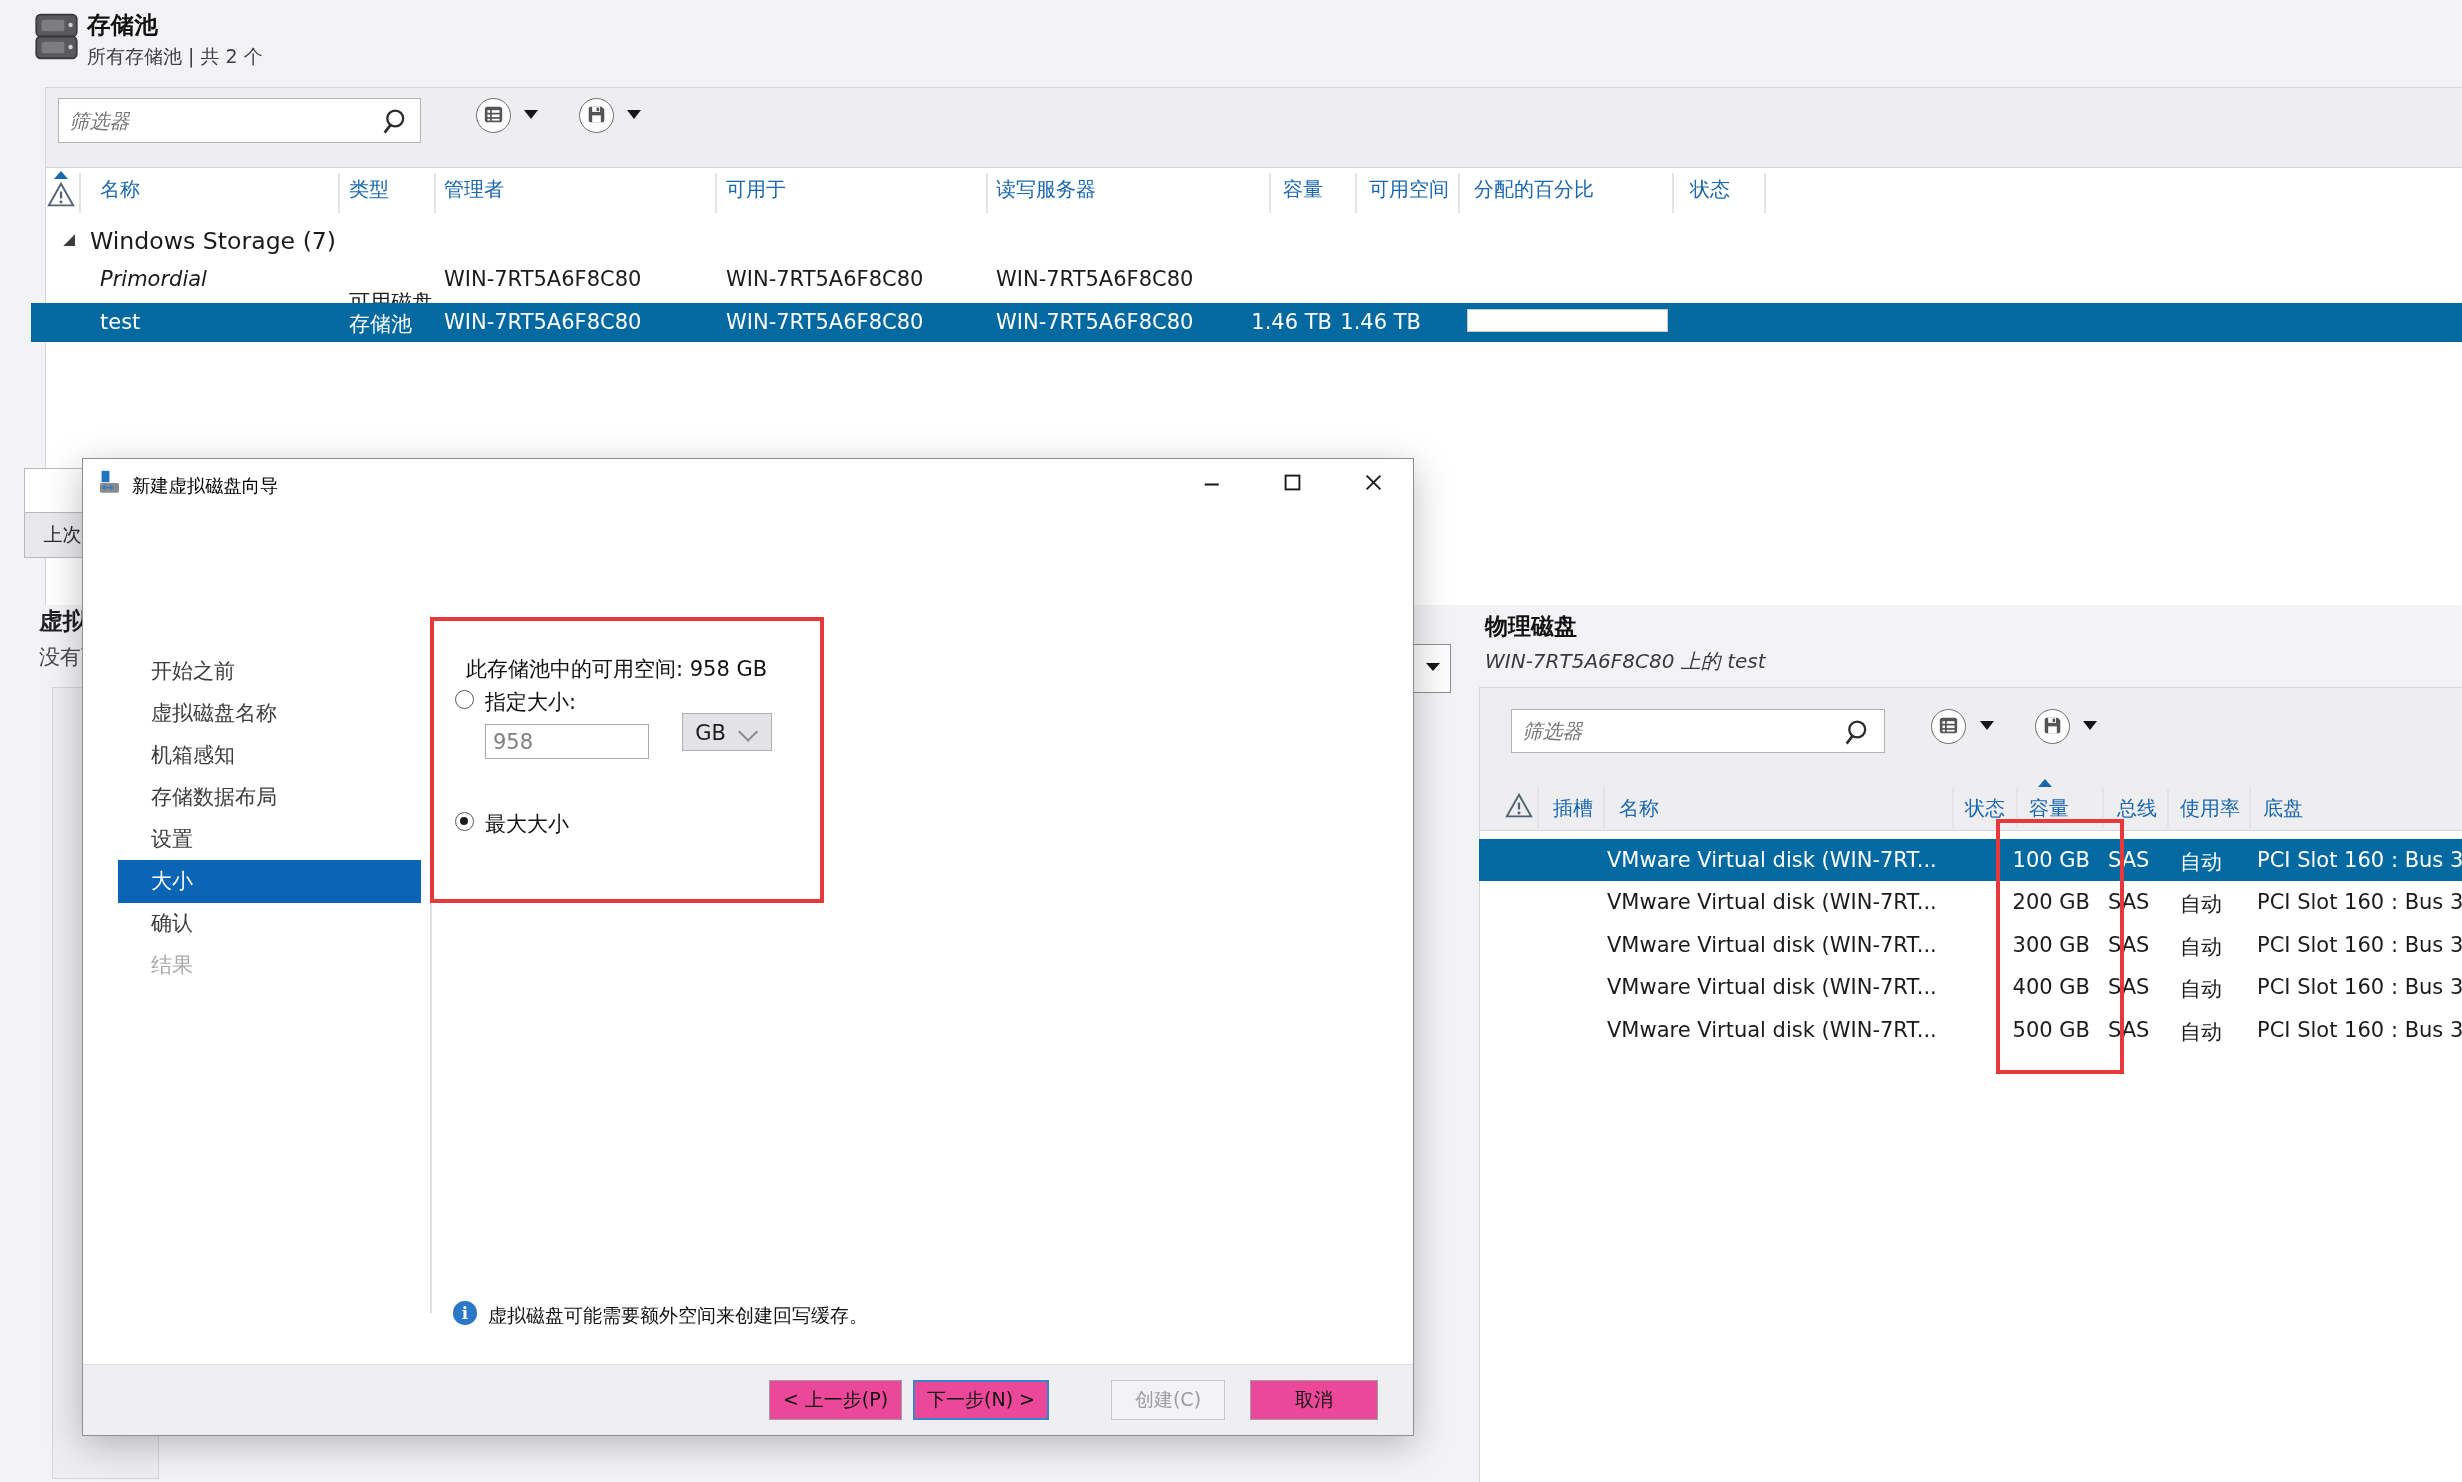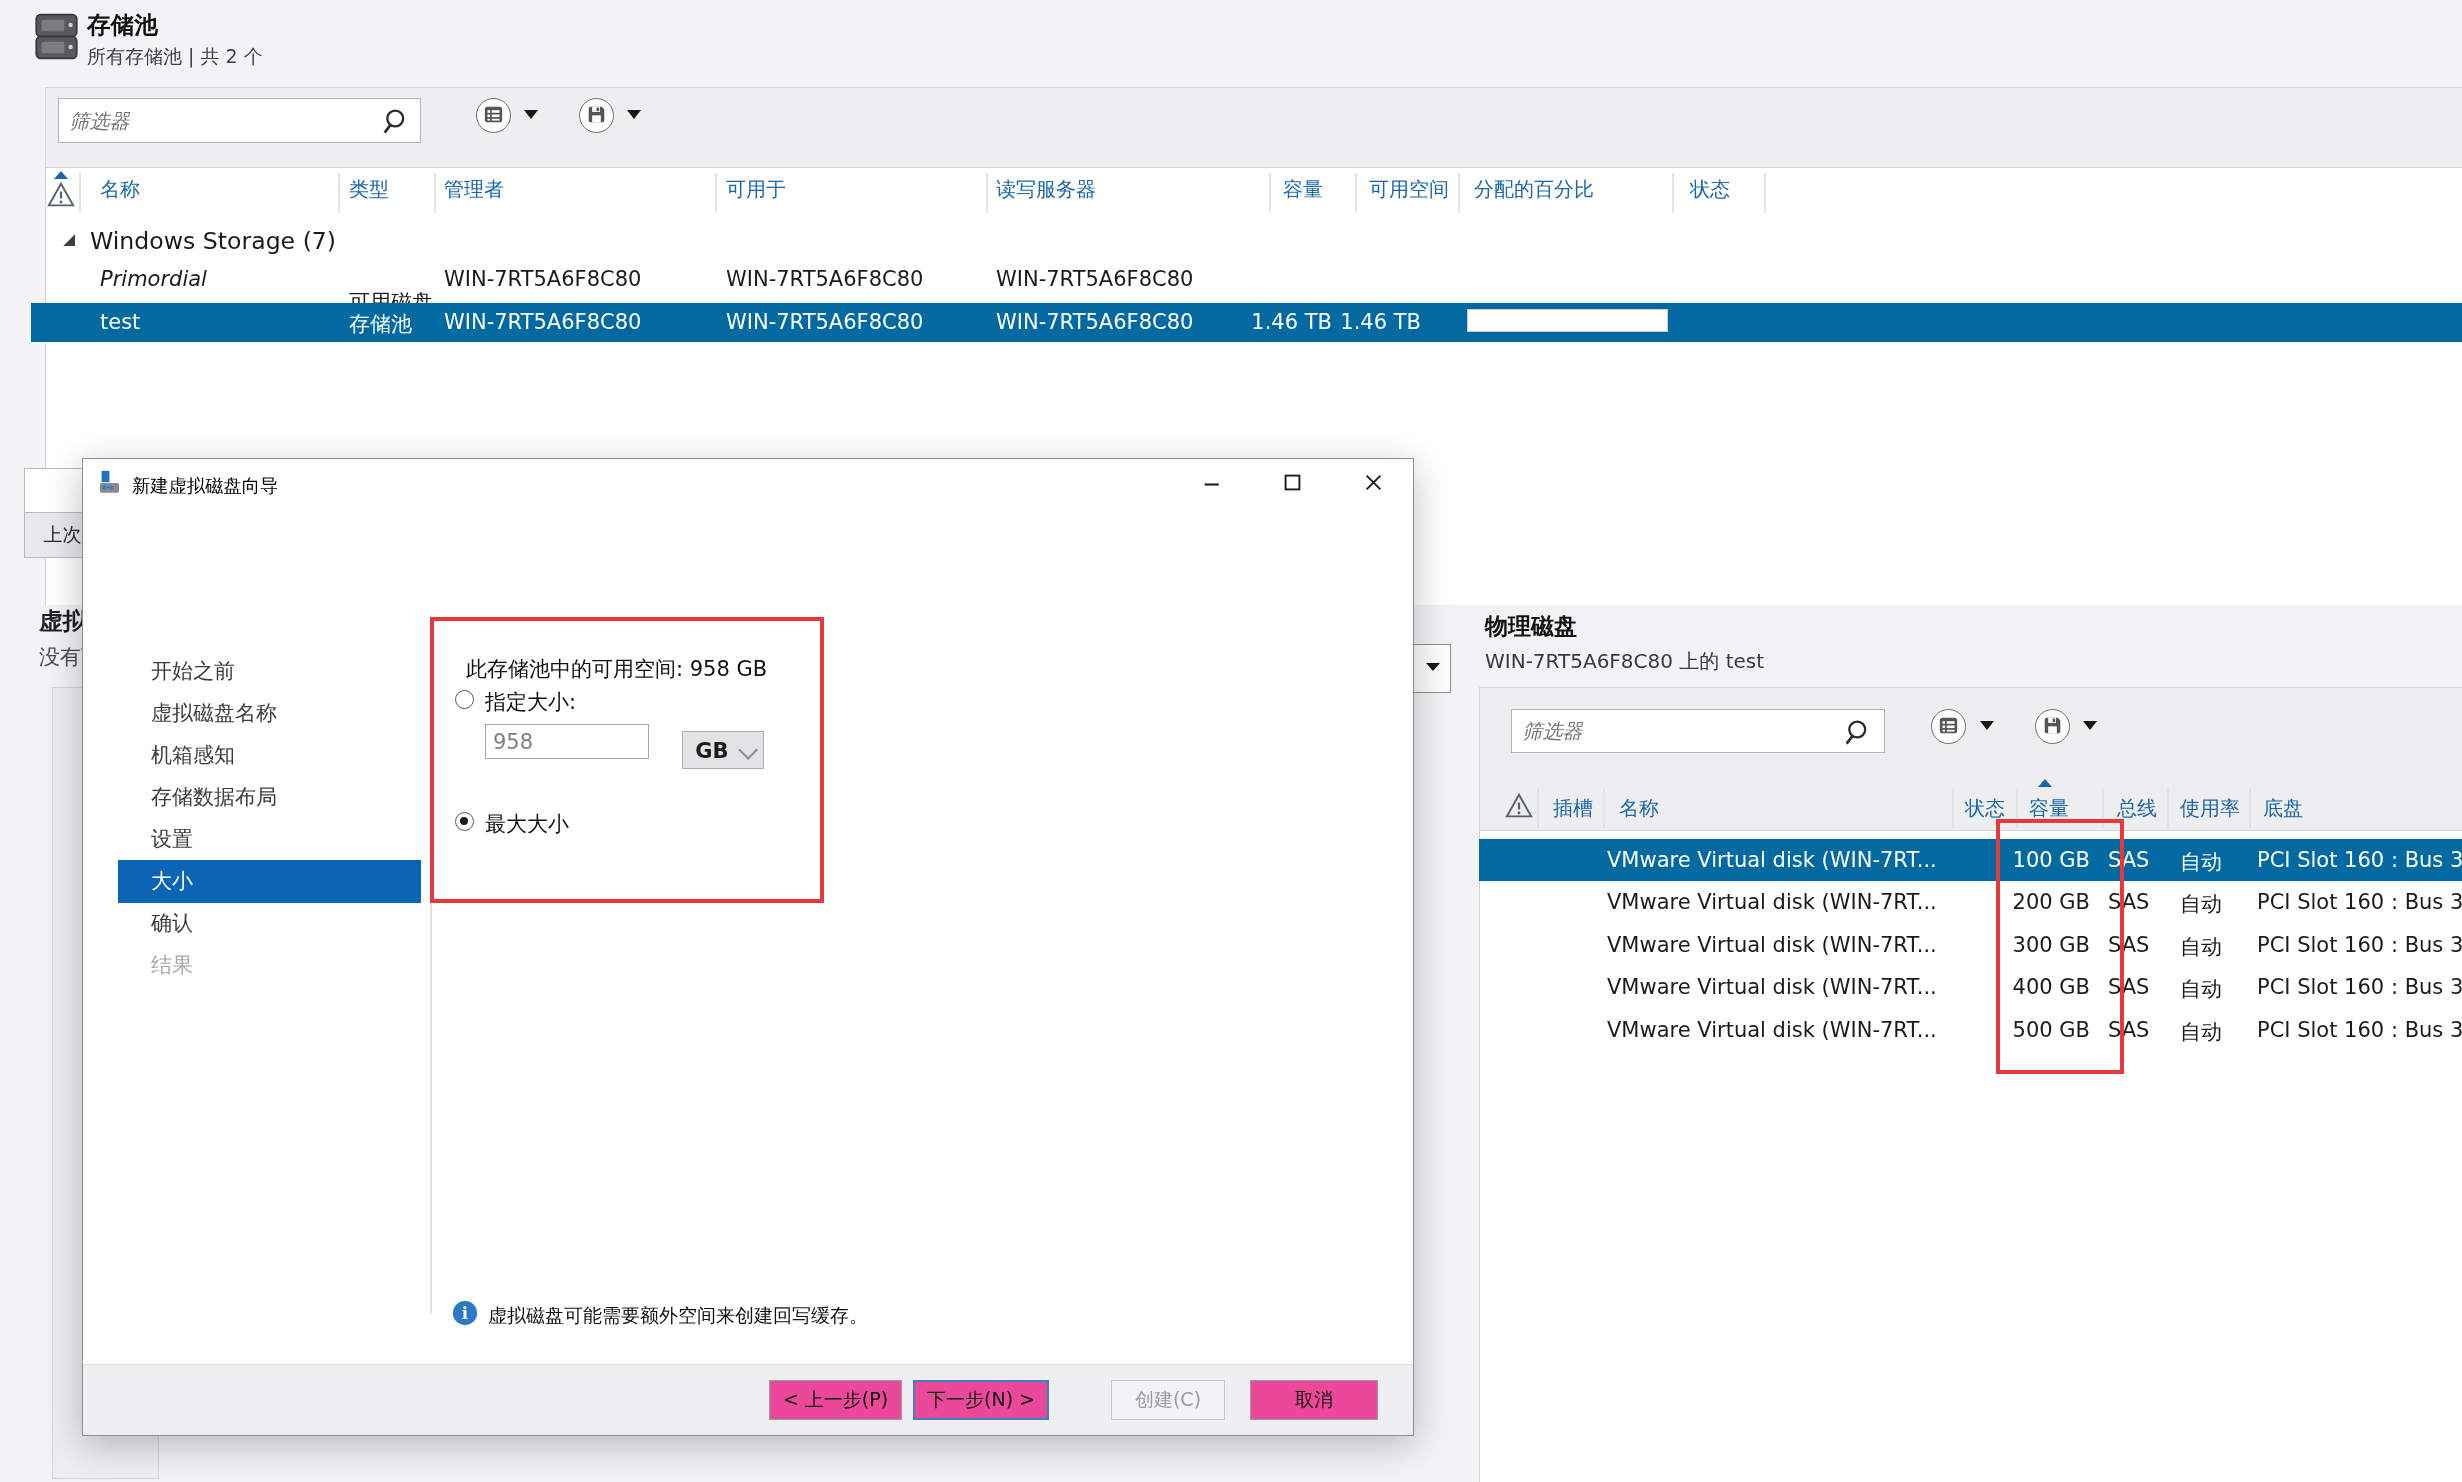--- a/index.html
+++ b/index.html
@@ -157,21 +157,21 @@
     <span class="abs" style="left:19px;top:8.7px;font-size:19px;color:#2b2b2d;white-space:nowrap;">上次</span>
   </div>
   <div class="abs frag-text-b" style="left:39px;top:605px;">虚拟磁盘</div>
   <div class="abs frag-text" style="left:39px;top:643px;">没有可用</div>
   <div class="abs toolbar-box" style="left:52px;top:687px;width:105px;height:790px;"></div>
   <div class="abs" style="left:1362px;top:644px;width:87px;height:47px;background:#fdfdfe;border:0.9px solid #8f8f93;">
     <span class="caret" style="position:absolute;right:10.5px;top:17.5px;border-left-width:7px;border-right-width:7px;border-top-width:8.7px;"></span>
   </div>
 
   <div class="abs tile-title" style="left:1485px;top:611px;font-size:23px;">物理磁盘</div>
-  <div class="abs" style="left:1485px;top:648px;font-size:20px;color:#3a3a3c;white-space:nowrap;">WIN-7RT5A6F8C80 上的 test</div>
+  <div class="abs" style="left:1485px;top:648px;font-size:20px;color:#3a3a3c;white-space:nowrap;font-style:italic;">WIN-7RT5A6F8C80 上的 test</div>
 
   <div class="abs panel-white" style="left:1479px;top:766px;width:983px;height:717px;border-left:0.9px solid #d7d5d9;"></div>
   <div class="abs toolbar-box" style="left:1479px;top:687px;width:983px;height:142px;"></div>
 
   <input class="abs filter-input" style="left: 1511px; top: 709px; width: 374px; height: 44px;" placeholder="筛选器">
   <span class="abs" style="left:1844px;top:718px;">
     <svg width="30" height="30" viewBox="0 0 34 34">
         <circle cx="15" cy="13" r="9" fill="none" stroke="#2c2c2e" stroke-width="2.6"></circle>
         <line x1="9.5" y1="20.5" x2="3" y2="29" stroke="#2c2c2e" stroke-width="3"></line>
       </svg>
@@ -294,21 +294,21 @@
     <div class="abs step active" style="left:68px;top:401px;">大小</div>
     <div class="abs step" style="left:68px;top:443px;">确认</div>
     <div class="abs step disabled" style="left:68px;top:485px;">结果</div>
 
     <div class="abs vdiv" style="left:347px;top:199px;height:655px;"></div>
 
     <div class="abs ctext" style="left:383px;top:196px;">此存储池中的可用空间: 958 GB</div>
     <span class="abs radio" style="left:372px;top:231px;"></span>
     <div class="abs ctext" style="left:402px;top:229px;">指定大小:</div>
     <input class="abs sizebox" style="left: 402px; top: 265px; width: 164px; height: 35px;" value="958">
-    <div class="abs unitsel" style="left:599px;top:272px;width:82px;height:38px;font-weight:bold;">
+    <div class="abs unitsel" style="left:599px;top:254px;width:90px;height:38px;">
       <span class="abs val" style="left:12.2px;top:7px;">GB</span>
       <span class="abs chev" style="left:58px;top:11.4px;"></span>
     </div>
     <span class="abs radio checked" style="left:372px;top:353px;"></span>
     <div class="abs ctext" style="left:402px;top:351px;">最大大小</div>
 
     <span class="abs info-circle" style="left:370px;top:842px;">i</span>
     <div class="abs" style="left:405px;top:844px;font-size:19px;color:#111;white-space:nowrap;">虚拟磁盘可能需要额外空间来创建回写缓存。</div>
 
     <div class="abs footer" style="left:0px;top:905px;width:1330px;height:70px;"></div>

